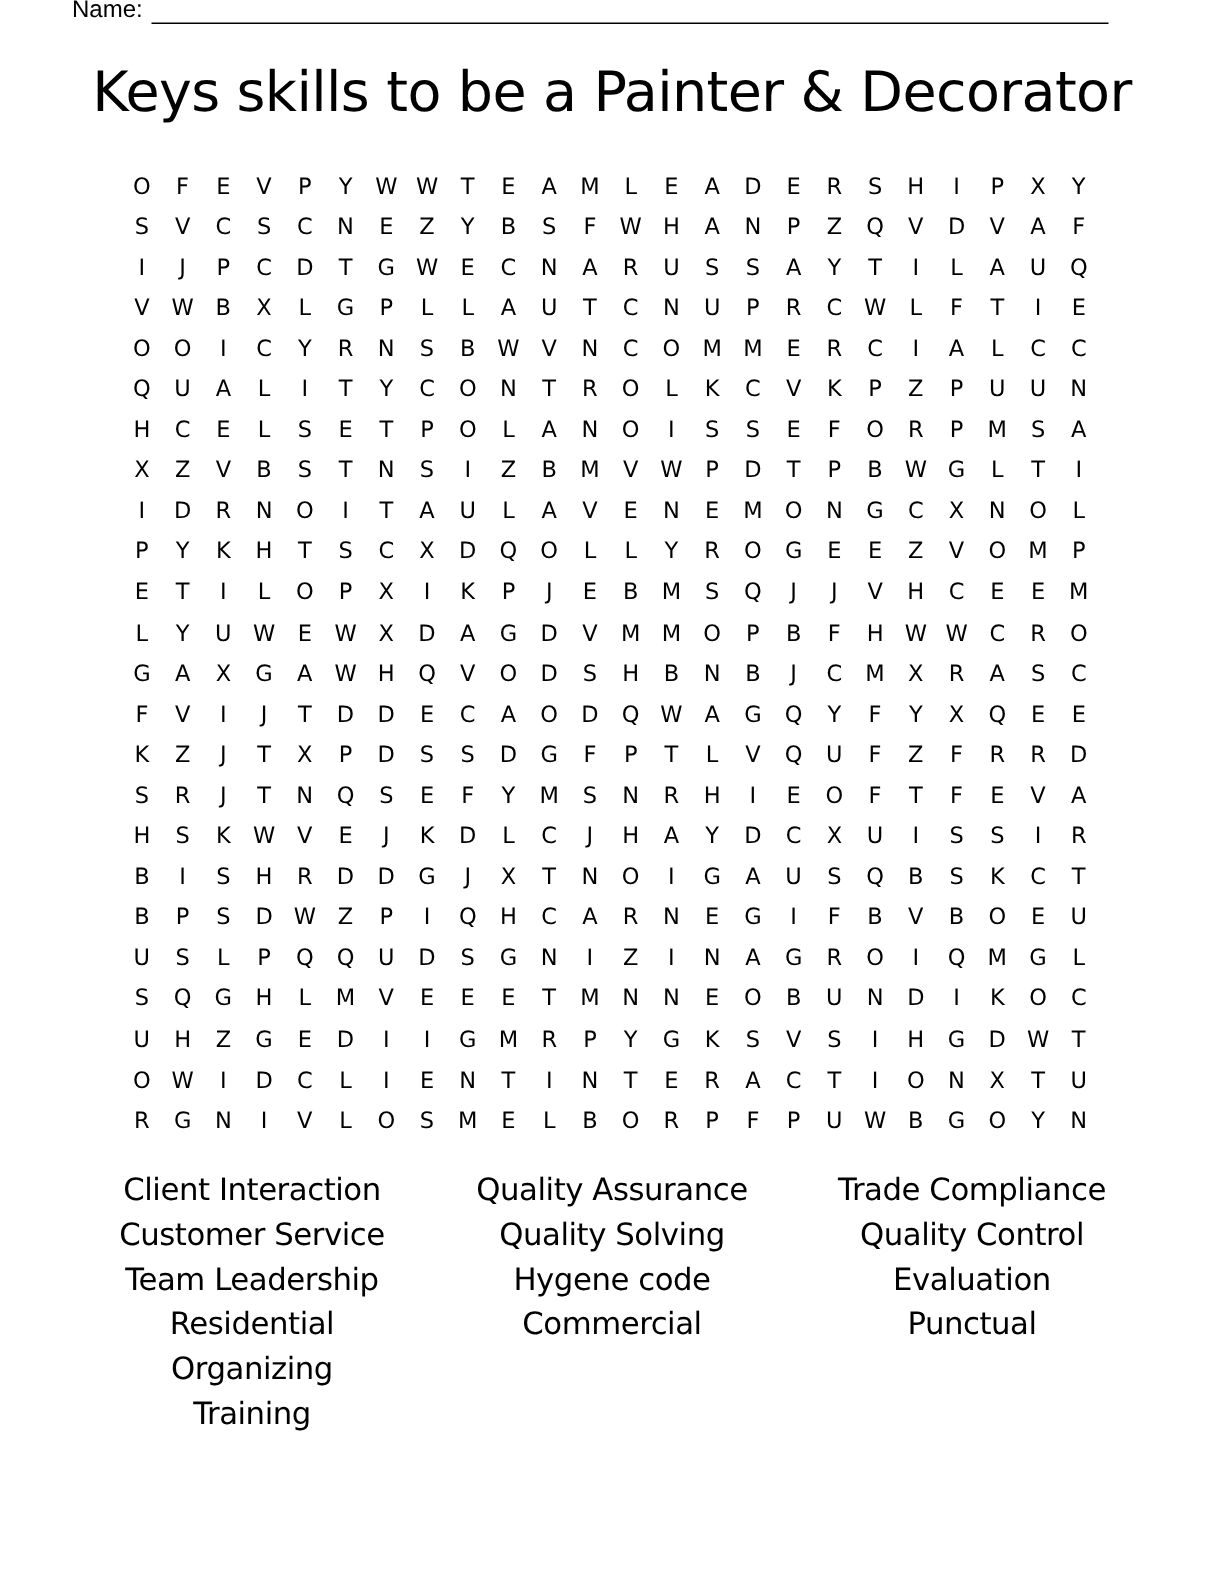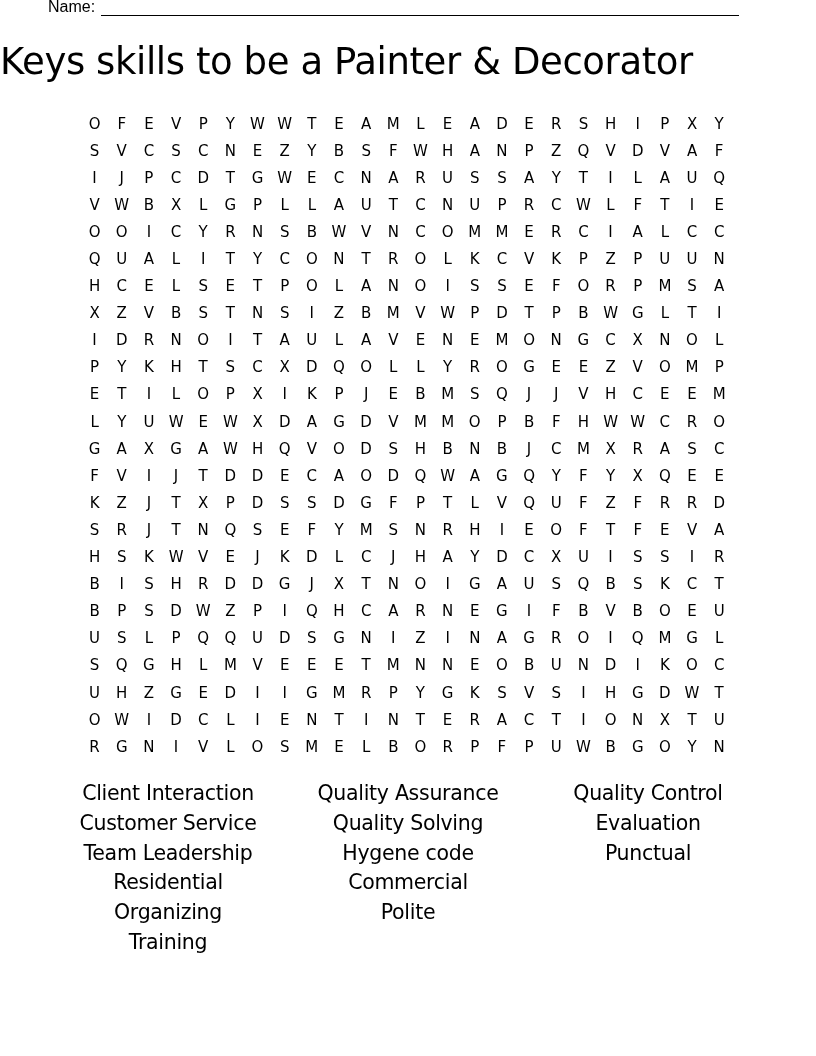--- a/index.html
+++ b/index.html
@@ -4,21 +4,21 @@
 <style>
   html, body { margin: 0; padding: 0; background: #ffffff; }
   body { width: 816px; height: 1056px; position: relative; overflow: hidden; color: #000; }
   .name-line {
     position: absolute; left: 48px; top: -2px;
     font-family: "Liberation Sans", sans-serif; font-size: 16px;
     display: flex; align-items: flex-end;
   }
   .name-rule { display: inline-block; width: 638px; border-bottom: 1px solid #000; margin-left: 6px; height: 15px; }
   .title {
-    position: absolute; left: 0; top: 40px; width: 816px; text-align: left;
+    position: absolute; left: 0; top: 40px; width: 816px; text-align: center;
     font-family: "DejaVu Sans", sans-serif; font-size: 37px; letter-spacing: -0.4px;
   }
   .grid {
     position: absolute; left: 81px; top: 110px;
     display: grid; grid-template-columns: repeat(24, 27.17px); grid-auto-rows: 27.1px;
     font-family: "DejaVu Sans", sans-serif; font-size: 15px;
   }
   .cell { display: flex; align-items: center; justify-content: center; }
   .words {
     position: absolute; left: 48px; top: 779px; width: 720px;
@@ -624,20 +624,20 @@
       <div class="word">Team Leadership</div>
       <div class="word">Residential</div>
       <div class="word">Organizing</div>
       <div class="word">Training</div>
     </div>
     <div class="col">
       <div class="word">Quality Assurance</div>
       <div class="word">Quality Solving</div>
       <div class="word">Hygene code</div>
       <div class="word">Commercial</div>
-      <div class="word">Polite</div>
     </div>
     <div class="col">
+      <div class="word">Trade Compliance</div>
       <div class="word">Quality Control</div>
       <div class="word">Evaluation</div>
       <div class="word">Punctual</div>
     </div>
   </div>
 
 </body></html>

